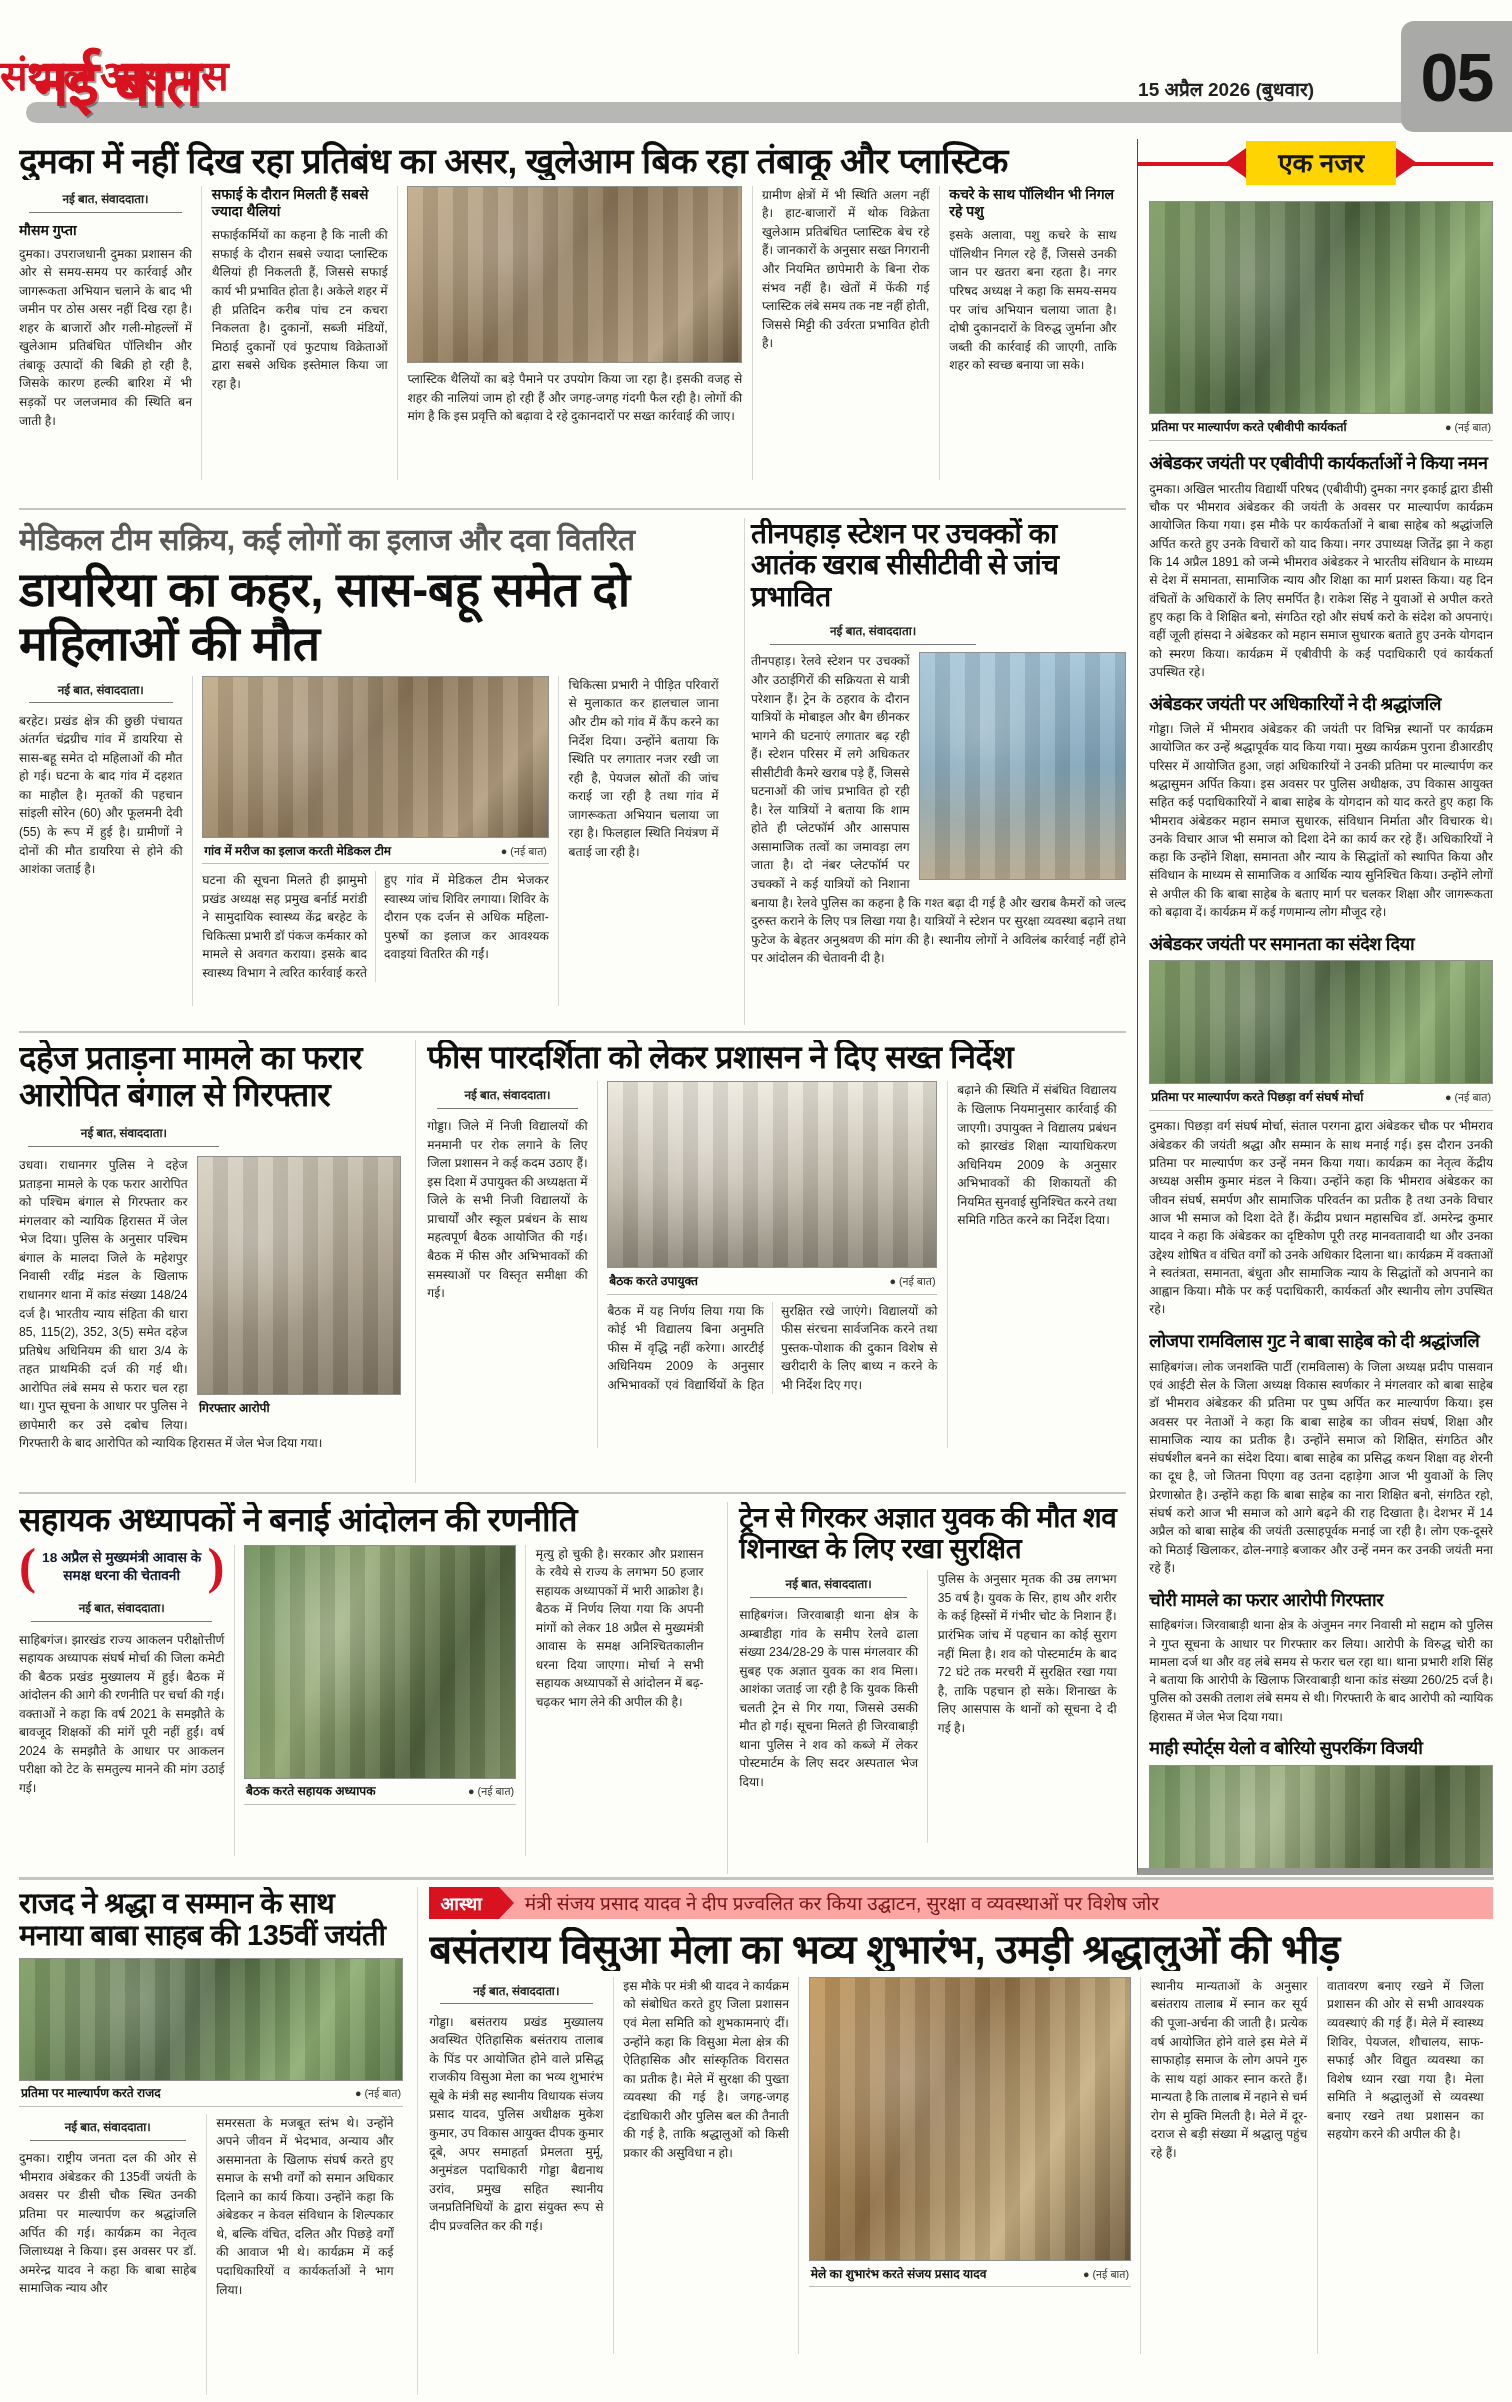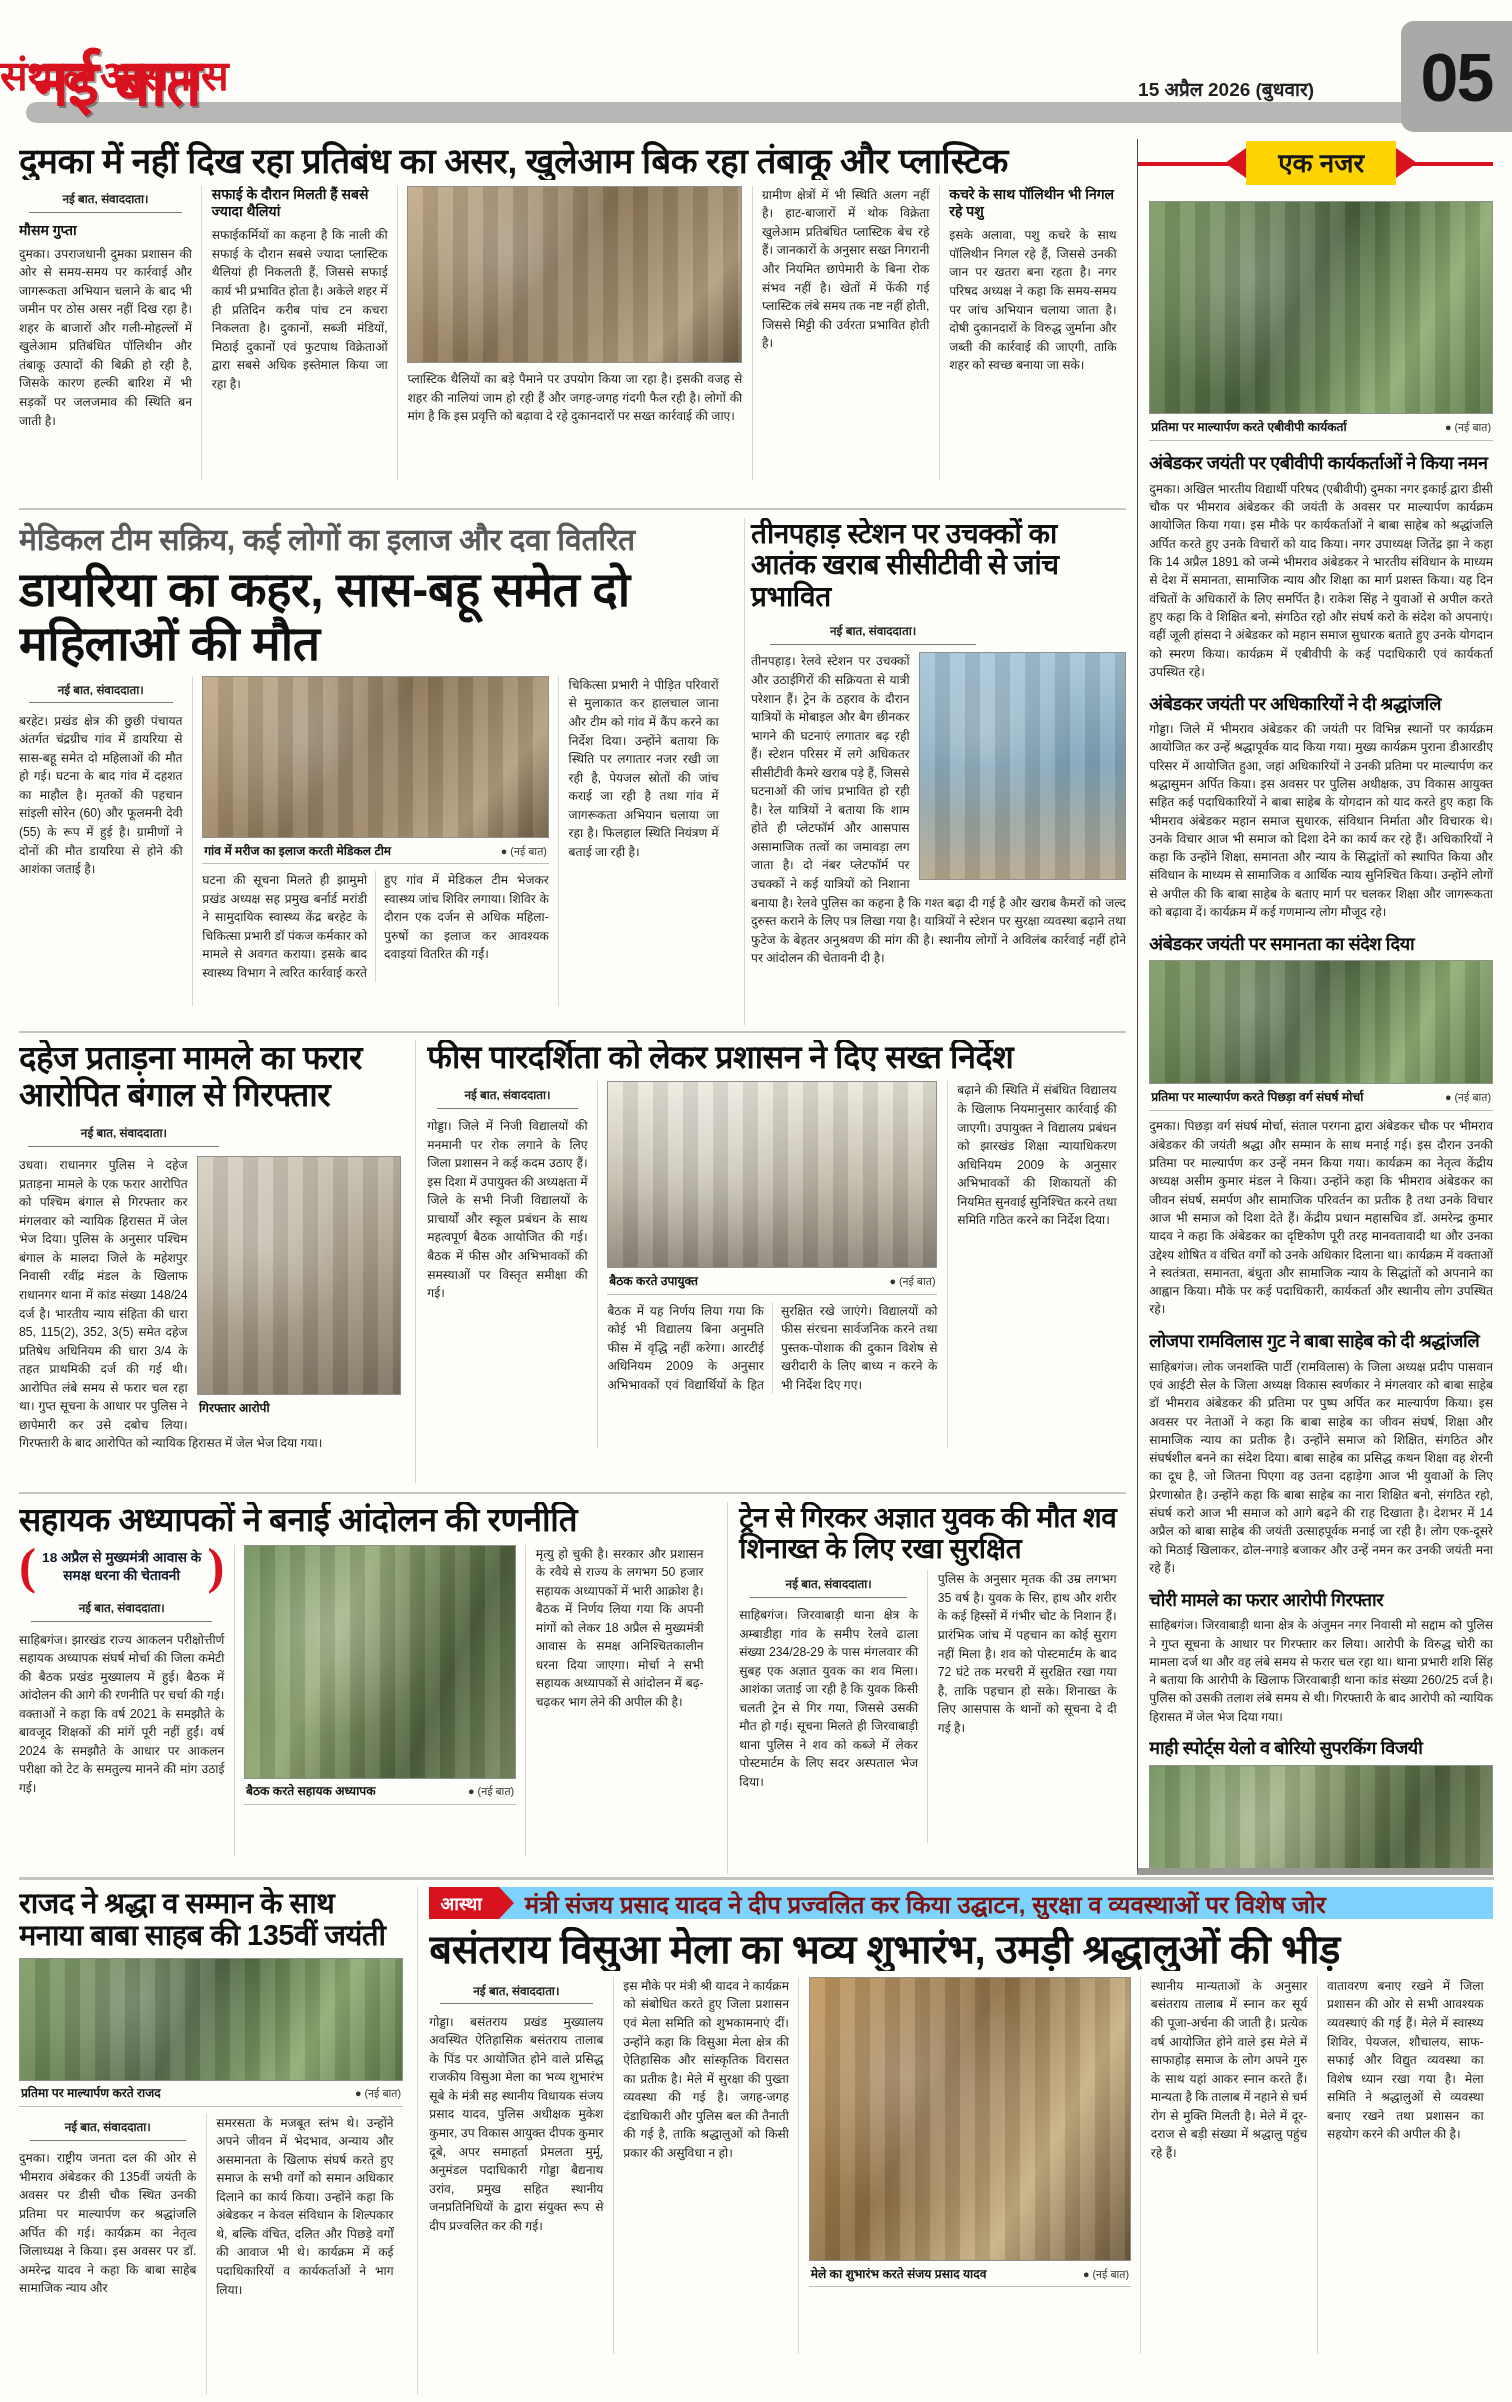--- a/index.html
+++ b/index.html
@@ -59,22 +59,22 @@
   .ek-tag::before{left:-21px;border-right:21px solid #d9121f;}
   .ek-tag::after{right:-21px;border-left:21px solid #d9121f;}
   .sb-head{font-size:18px;font-weight:800;color:#0f0f0f;letter-spacing:-0.4px;margin:9.4px 0 5.6px;white-space:nowrap;overflow:hidden;}
   .sb-bd{font-size:12.2px;line-height:1.5;text-align:justify;margin:0;}
   
   .strip{display:flex;align-items:stretch;height:32px;margin-bottom:7.5px;}
   .strip-tag{position:relative;background:#d9121f;color:#fff;font-size:18px;font-weight:800;
              display:flex;align-items:center;padding:0 17px 0 11.3px;}
   .strip-tag::after{content:"";position:absolute;right:-15px;top:0;border-top:16px solid transparent;
              border-bottom:16px solid transparent;border-left:15px solid #d9121f;z-index:2;}
-  .strip-band{flex:1;background:#7dd3fc;display:flex;align-items:center;padding:0 9.4px 0 26px;
-             font-size:24px;font-weight:700;color:#7c1212;white-space:nowrap;overflow:hidden;}
+  .strip-band{flex:1;background:#fca5a5;display:flex;align-items:center;padding:0 9.4px 0 26px;
+             font-size:19px;font-weight:400;color:#7c1212;white-space:nowrap;overflow:hidden;}
 </style>
 </head>
 <body>
 
 <div class="page">
 
   <header class="masthead">
     <div class="head-bar"></div>
     <div class="logo">नई बात</div>
     <div class="section-title">संथाल आसपास</div>

